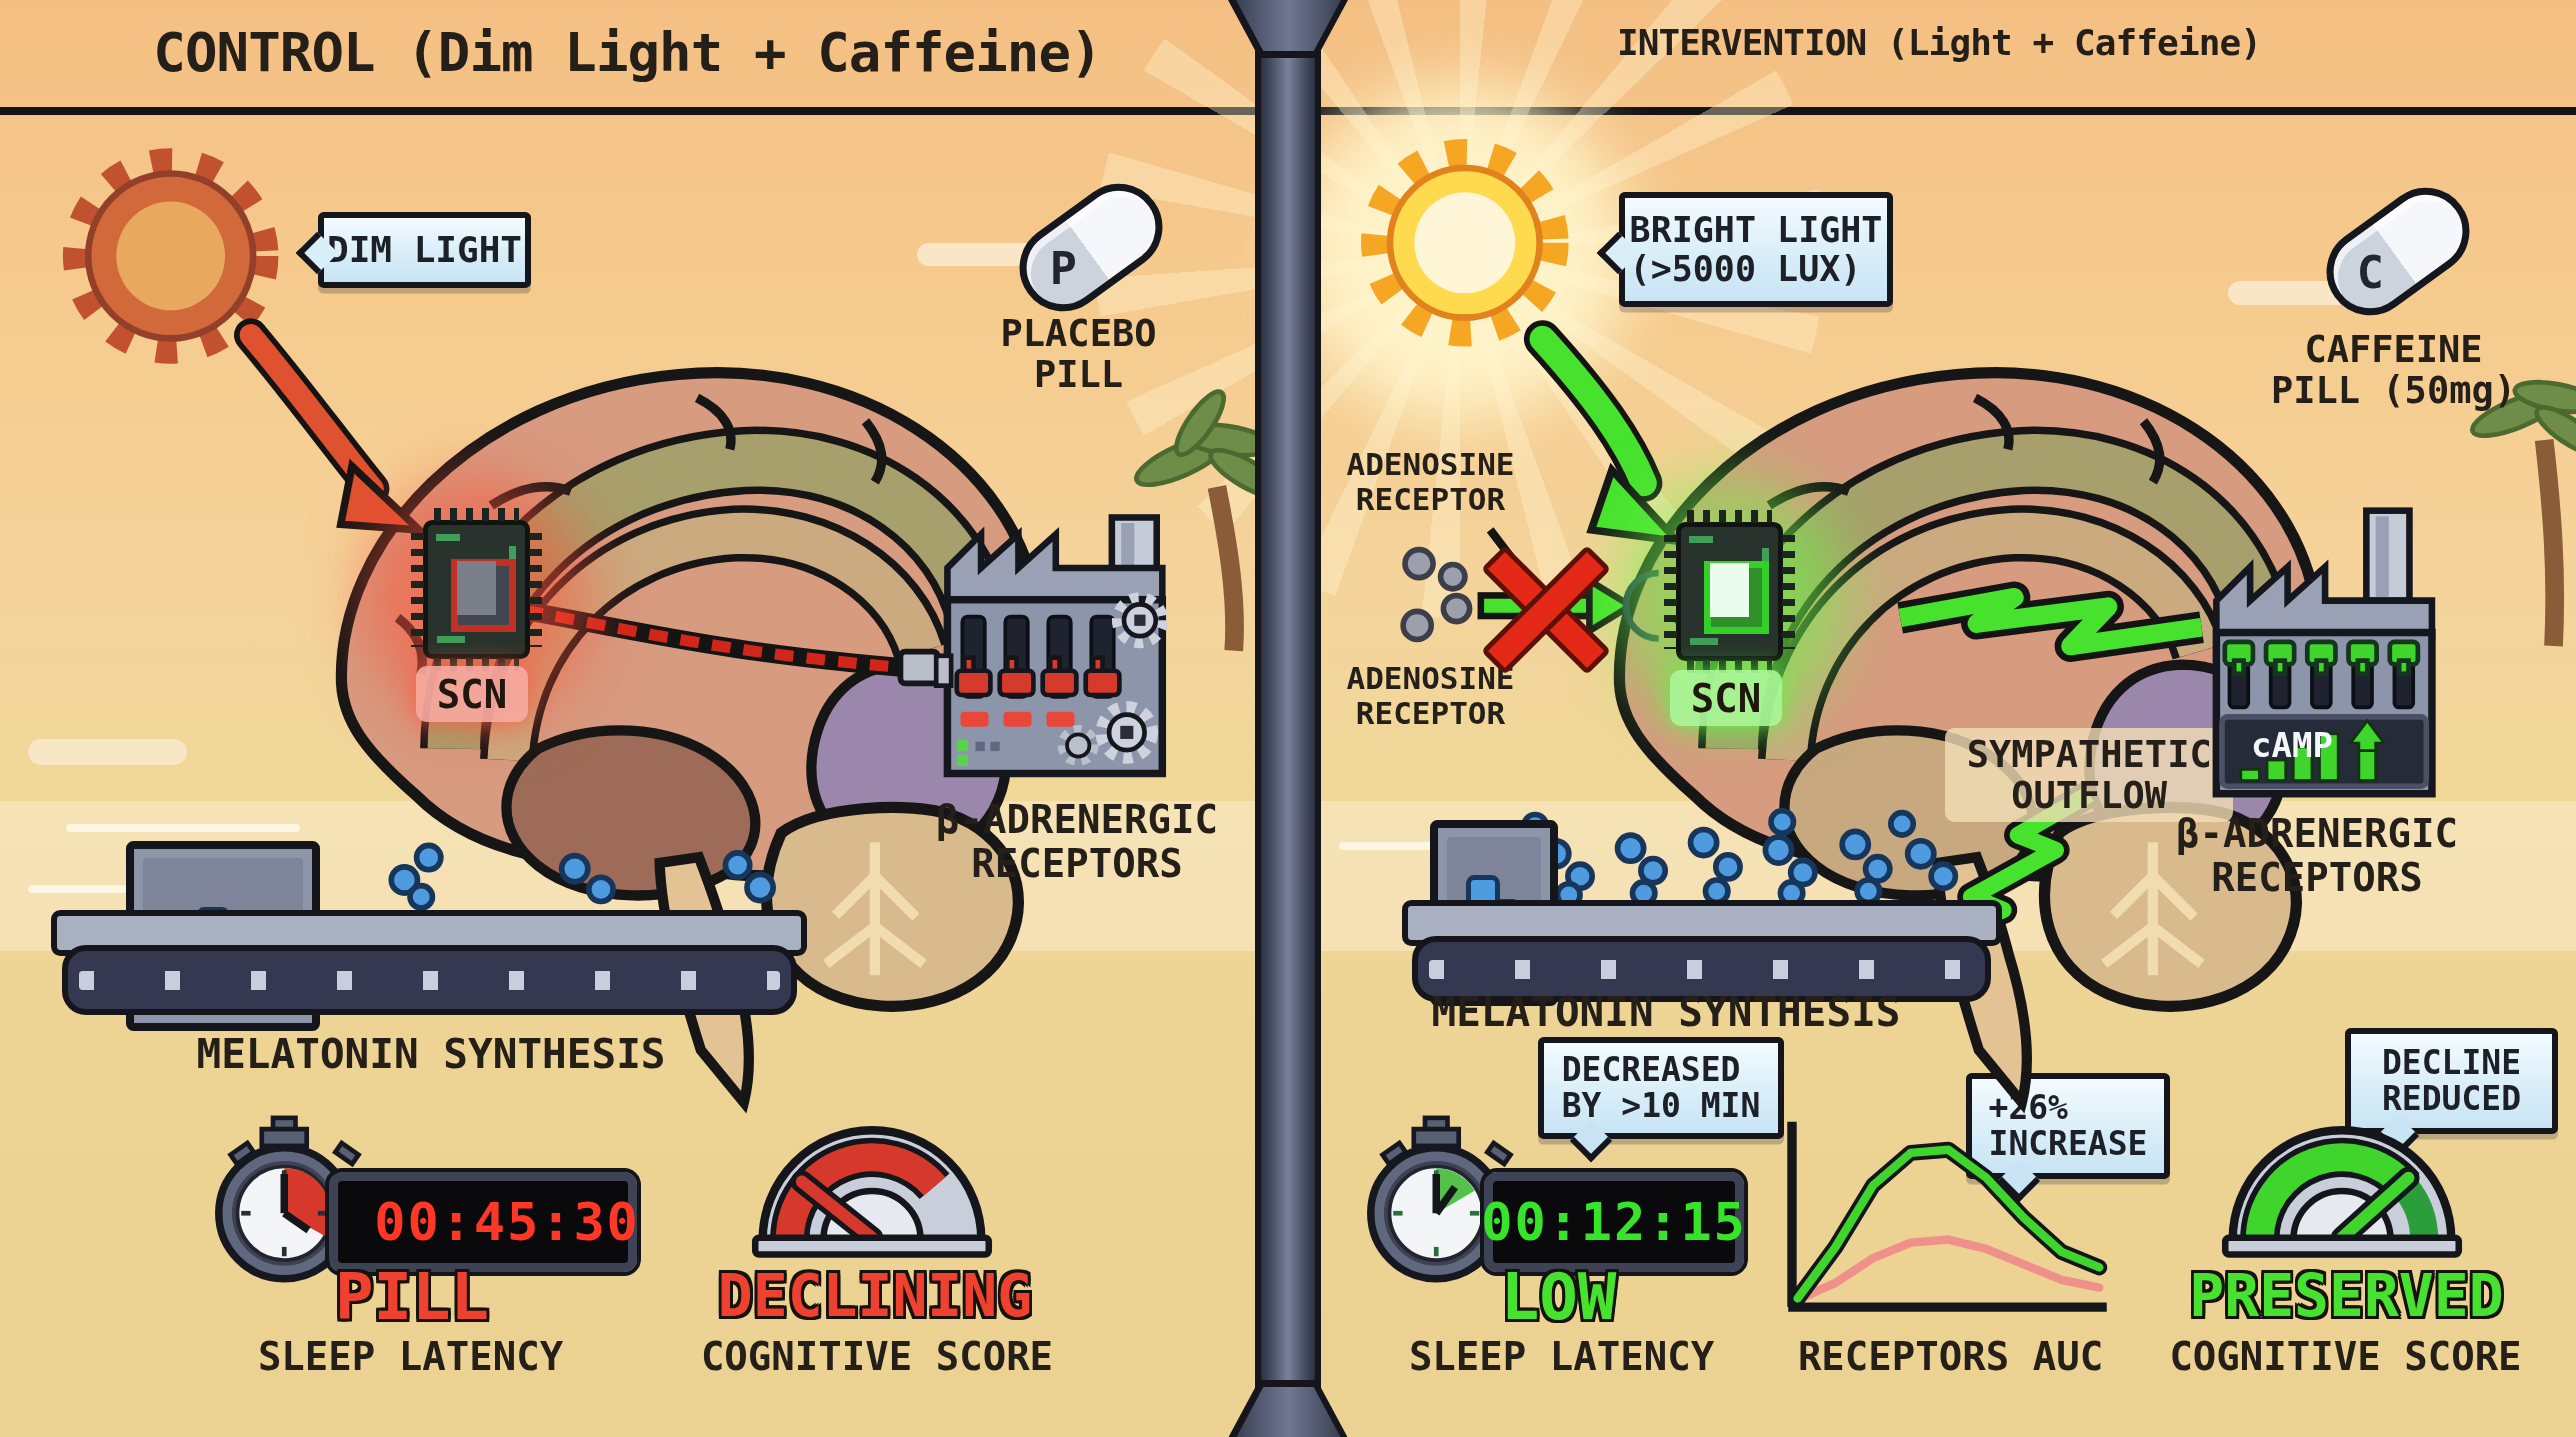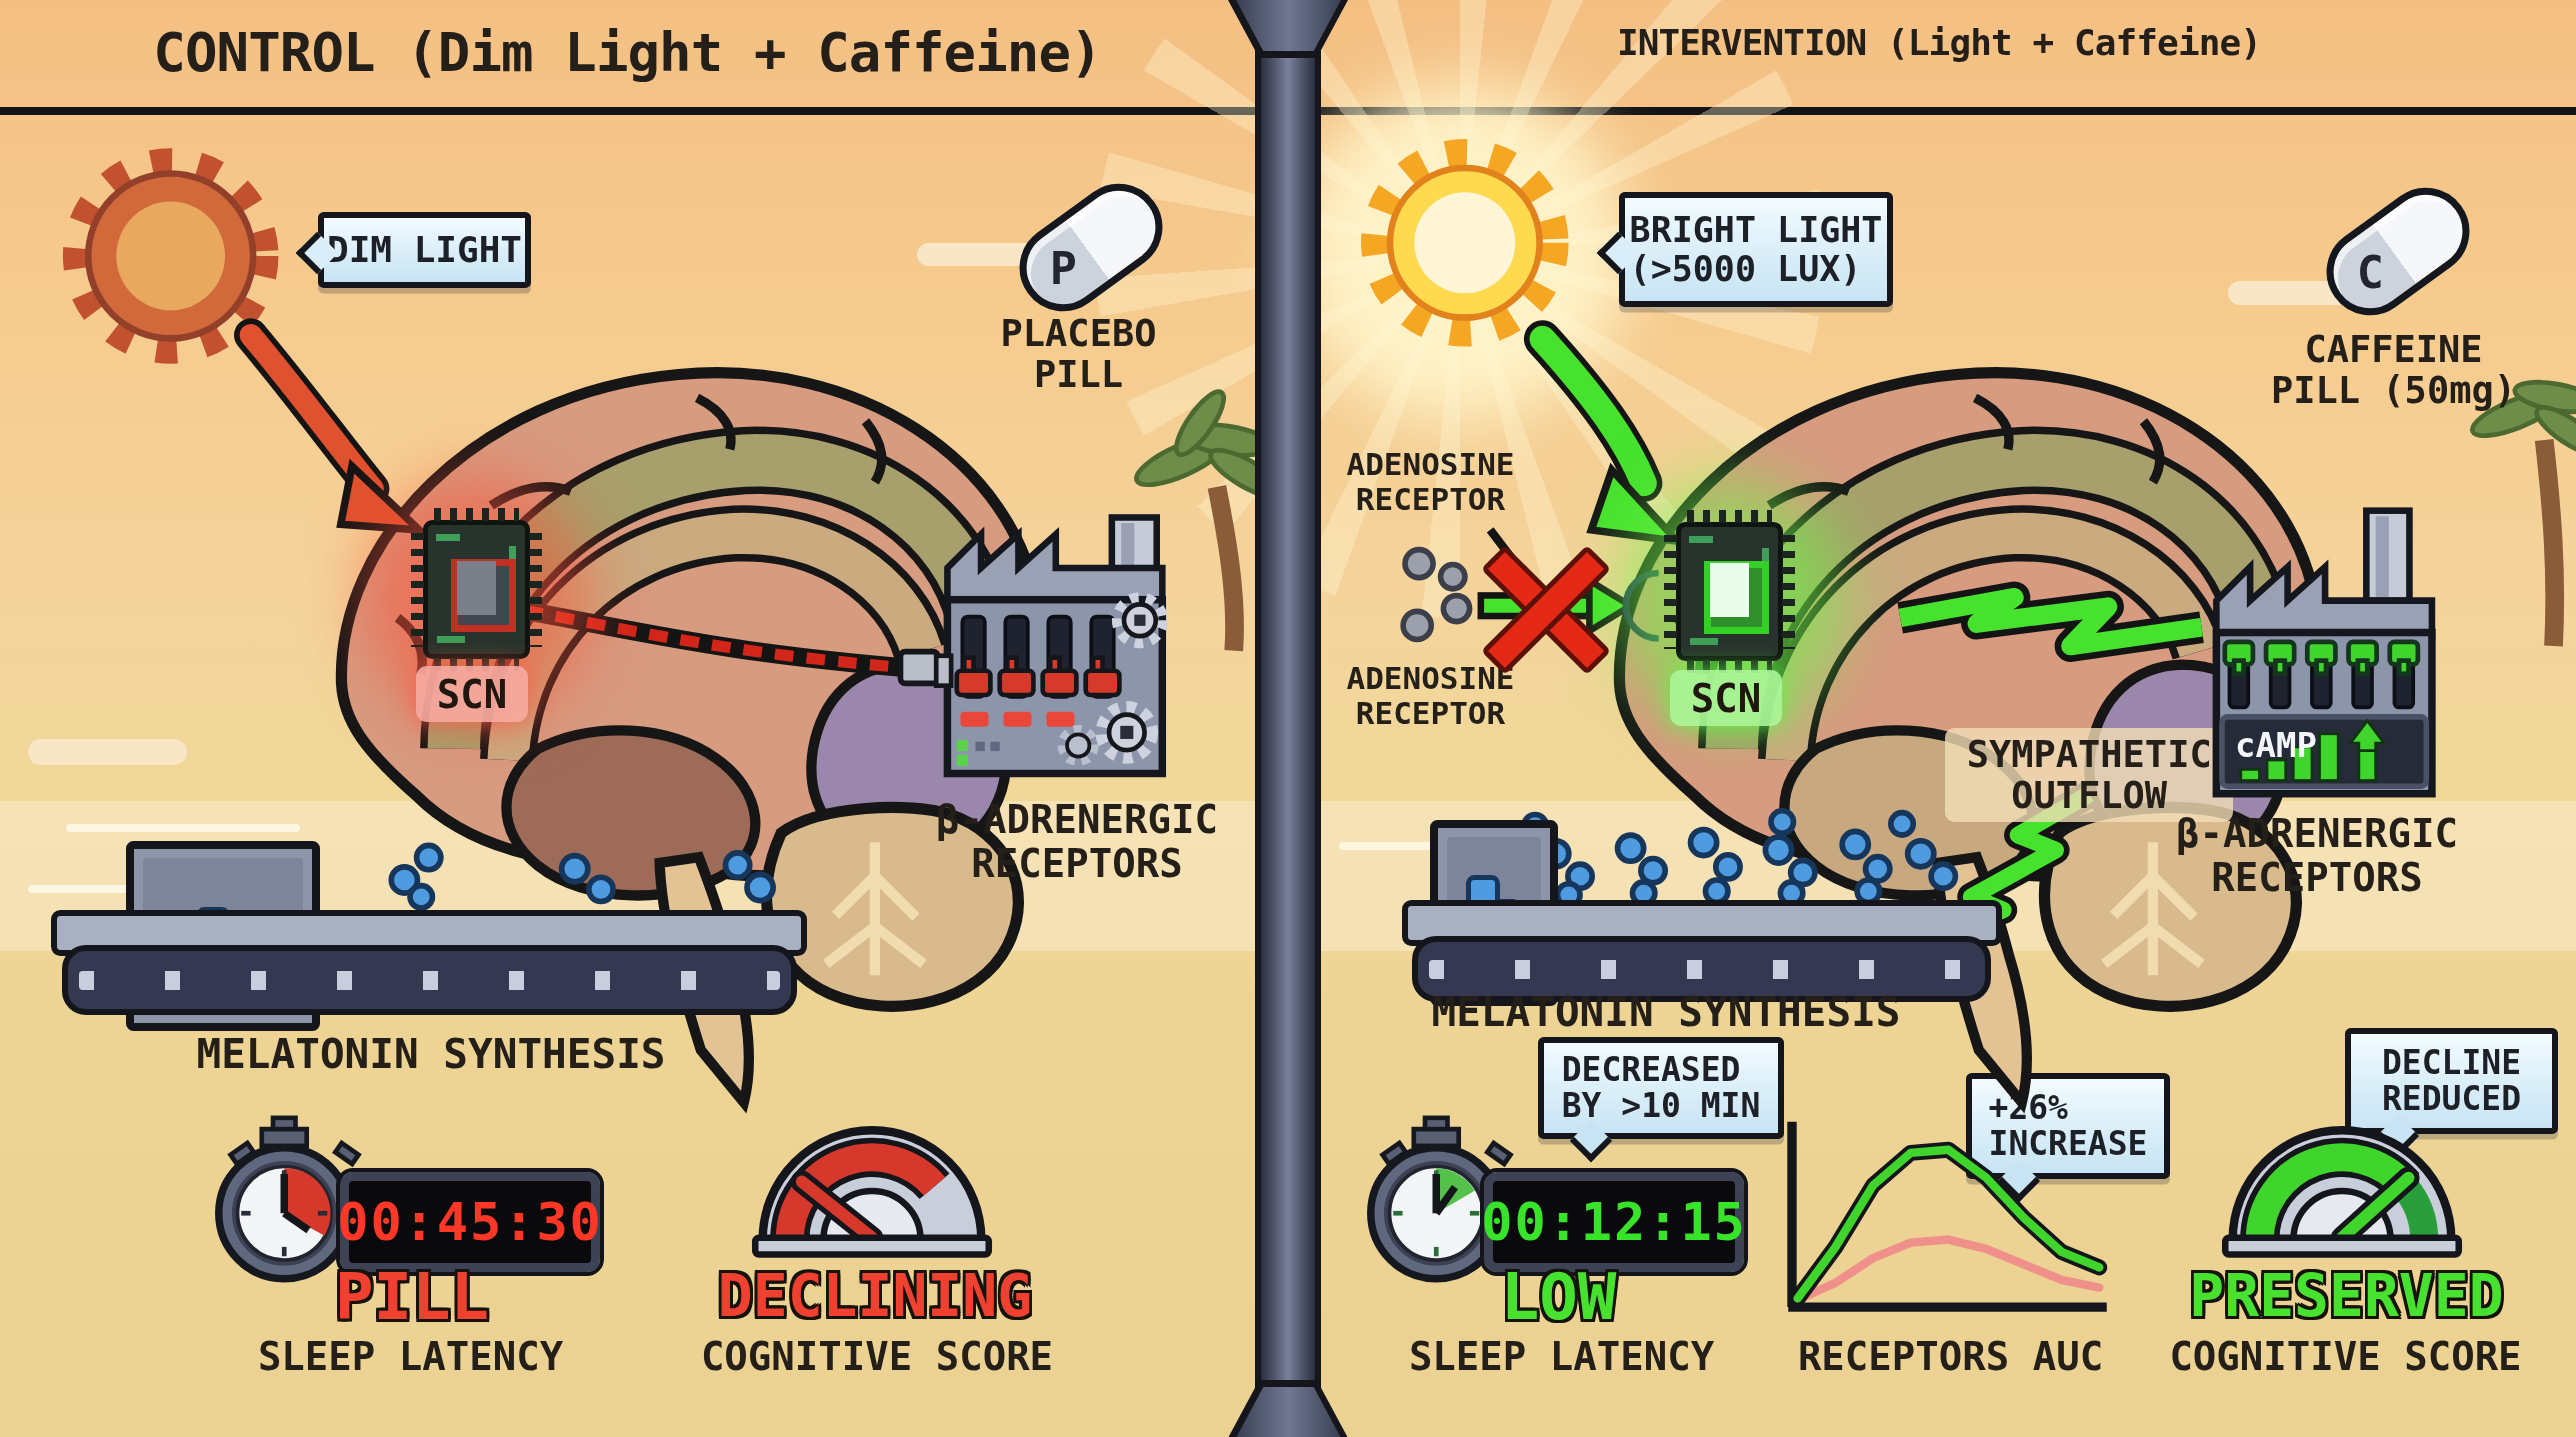--- a/index.html
+++ b/index.html
@@ -48,21 +48,21 @@
   .pill{position:absolute;border:7.5px solid #15171f;border-radius:56px;
     background:linear-gradient(90deg,#cdd3dc 0 47%,#f5f7fa 47%);box-shadow:inset 0 7.5px 0 rgba(255,255,255,.65);}
   .pill span{position:absolute;left:16%;top:50%;transform:translateY(-50%) rotate(36deg);font-weight:bold;font-size:45px;color:#23262e;}
   .xbar{position:absolute;width:140px;height:24px;background:#e42a17;border:5.6px solid #5c100a;border-radius:5.6px;}
   .divider-shaft{position:absolute;left:1255px;top:0;width:66px;height:1438px;box-sizing:border-box;
     border-left:6.6px solid #14161c;border-right:6.6px solid #14161c;
     background:linear-gradient(90deg,#2b3040 0,#4c5268 22%,#7a819b 50%,#4c5268 78%,#2b3040 100%);}
   .cap{position:absolute;background:#14161c;}
   .cap-in{position:absolute;background:linear-gradient(90deg,#3a4053,#707792 50%,#3a4053);}
   .sym-bg{background:rgba(243,222,183,.8);border-radius:9.4px;padding:5.6px 3.7px;}
-  .camp-label{position:absolute;color:#f4f6fa;font-weight:bold;}
+  .camp-label{position:absolute;color:#f4f6fa;font-weight:bold;margin-left:16px;}
   svg{position:absolute;overflow:visible;}
   .rays{position:absolute;border-radius:50%;opacity:.65;
     background:repeating-conic-gradient(rgba(255,246,210,.55) 0 6deg,rgba(255,246,210,0) 6deg 20deg);}
 </style>
 </head>
 <body>
 
 <div class="rule" style="left:0;width:1256px;"></div>
 <div class="rule" style="left:1320px;width:1256px;"></div>
 
@@ -386,21 +386,21 @@
   <path d="M76,104 L76,56 A48,48 0 0 1 119,128 Z" fill="#d6392b"></path>
   <g stroke="#2a2d38" stroke-width="5">
     <line x1="76" y1="58" x2="76" y2="68"></line>
       <line x1="76" y1="140" x2="76" y2="150"></line>
     <line x1="30" y1="104" x2="40" y2="104"></line>
       <line x1="112" y1="104" x2="122" y2="104"></line>
   </g>
   <line x1="76" y1="104" x2="76" y2="62" stroke="#14161c" stroke-width="8"></line>
   <line x1="76" y1="104" x2="102" y2="122" stroke="#14161c" stroke-width="8"></line>
 </svg>
-<div class="timer" style="left:340px;top:1172px;width:242px;height:82px;font-size:52px;color:#ff3726;">00:45:30</div>
+<div class="timer" style="left:329px;top:1172px;width:242px;height:82px;font-size:52px;color:#ff3726;padding-left:48px;">00:45:30</div>
 <div class="lbl outlined red-val" style="left:281px;top:1262px;width:262px;font-size:64px;">PILL</div>
 <div class="lbl" style="left:195px;top:1335px;width:431px;font-size:39px;">SLEEP LATENCY</div>
 
 <svg style="left:1365px;top:1116px;" width="164" height="173" viewBox="0 0 175 185">
   <rect x="64" y="2" width="24" height="14" fill="#5a6073" stroke="#16181f" stroke-width="5"></rect>
   <rect x="52" y="14" width="48" height="18" fill="#5a6073" stroke="#16181f" stroke-width="5"></rect>
   <rect x="20" y="34" width="22" height="12" fill="#5a6073" stroke="#16181f" stroke-width="5" transform="rotate(-35 31 40)"></rect>
   <rect x="132" y="34" width="22" height="12" fill="#5a6073" stroke="#16181f" stroke-width="5" transform="rotate(35 143 40)"></rect>
   <circle cx="76" cy="104" r="70" fill="#606880" stroke="#16181f" stroke-width="8"></circle>
   <circle cx="76" cy="104" r="56" fill="#3c4153"></circle>

